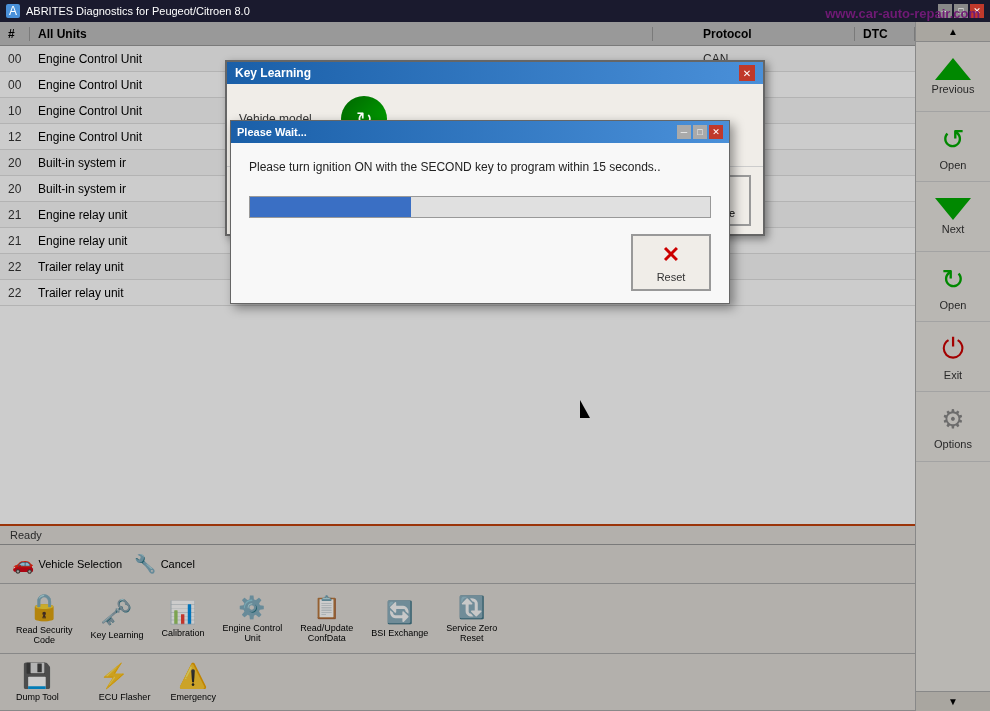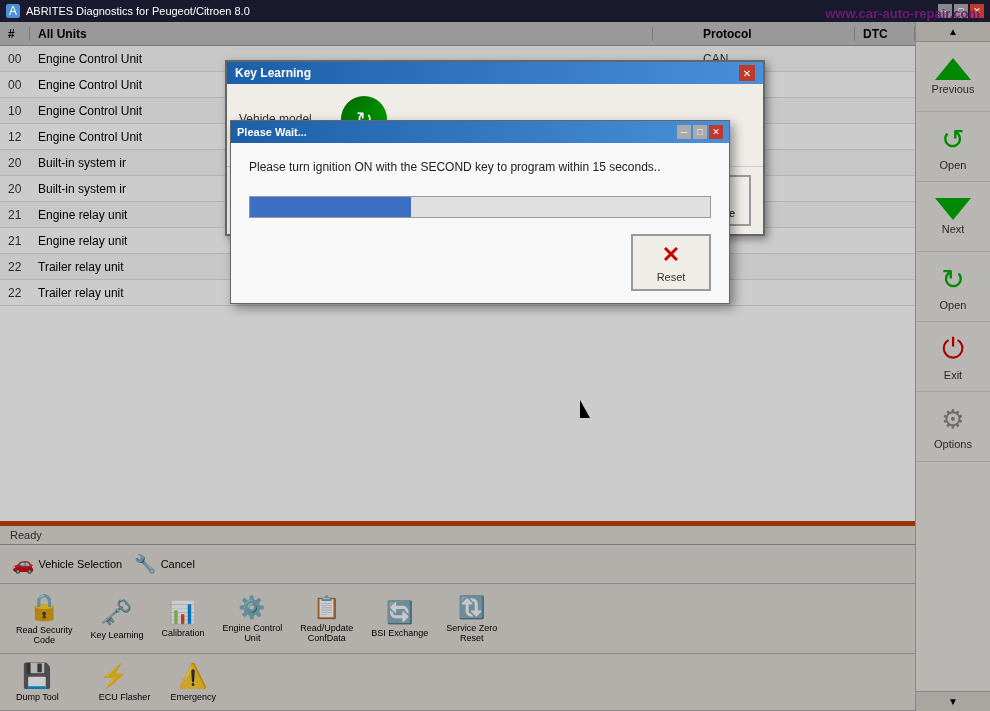--- a/index.html
+++ b/index.html
@@ -105,21 +105,21 @@
       min-width: 50px;
     }
 
     .toolbar-item-small { flex-direction: row; align-items: center; gap: 4px; padding: 4px; }
 
     .status-bar {
       background: #e0ddd8;
       padding: 3px 10px;
       font-size: 11px;
       color: #333;
-      border-top: 5px solid #c2410c;
+      border-top: 2px solid #c2410c;
     }
 
     
     .right-sidebar {
       width: 75px;
       background: #e8e5e0;
       display: flex;
       flex-direction: column;
       border-left: 1px solid #aaa;
     }

